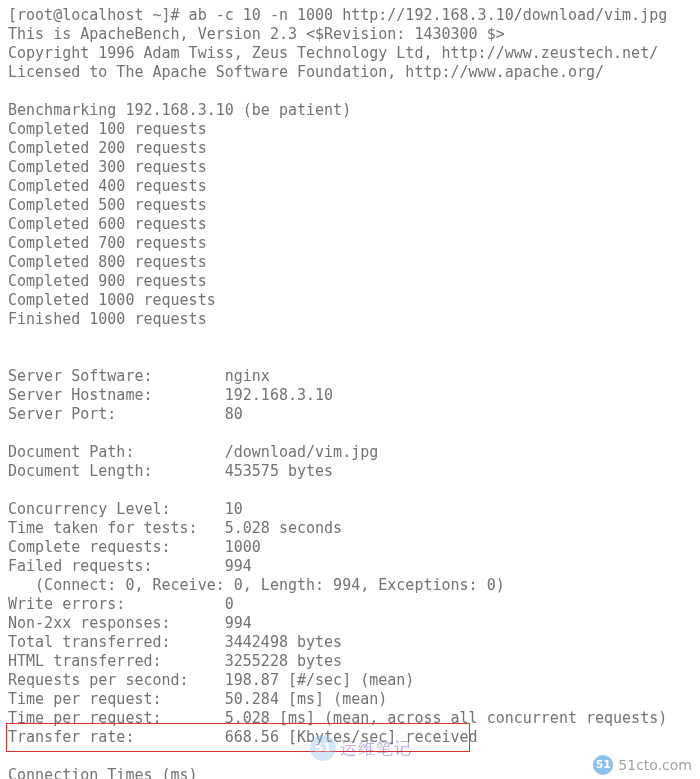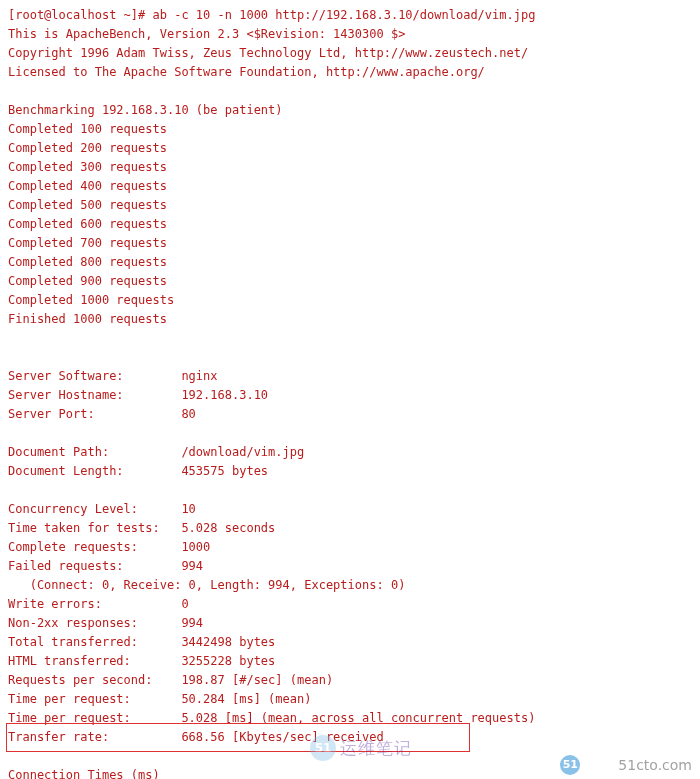--- a/index.html
+++ b/index.html
@@ -14,23 +14,23 @@
     overflow: hidden;
     font-family: "DejaVu Sans Mono", "Liberation Mono", monospace;
   }
   #terminal {
     position: absolute;
     left: 0;
     top: 0;
     width: 700px;
     height: 779px;
     background: #ffffff;
-    color: #b91c1c;
+    color: #737373;
     font-family: "DejaVu Sans Mono", "Liberation Mono", monospace;
-    font-size: 12px;
+    font-size: 15px;
     line-height: 19px;
     padding: 6px 8px 0 8px;
     box-sizing: border-box;
     white-space: pre;
     overflow: hidden;
   }
   .line {
     height: 19px;
     white-space: pre;
   }
@@ -67,21 +67,20 @@
     background: #2a8fd6;
     color: #ffffff;
     font-size: 11px;
     line-height: 20px;
     text-align: center;
     font-weight: bold;
   }
   #watermark .wm-text {
     font-size: 14px;
     color: #555555;
-    margin-left: 33px;
   }
   #watermark-center {
     position: absolute;
     left: 310px;
     top: 735px;
     display: flex;
     align-items: center;
     gap: 4px;
     opacity: 0.35;
     font-family: "DejaVu Sans", "Liberation Sans", sans-serif;

